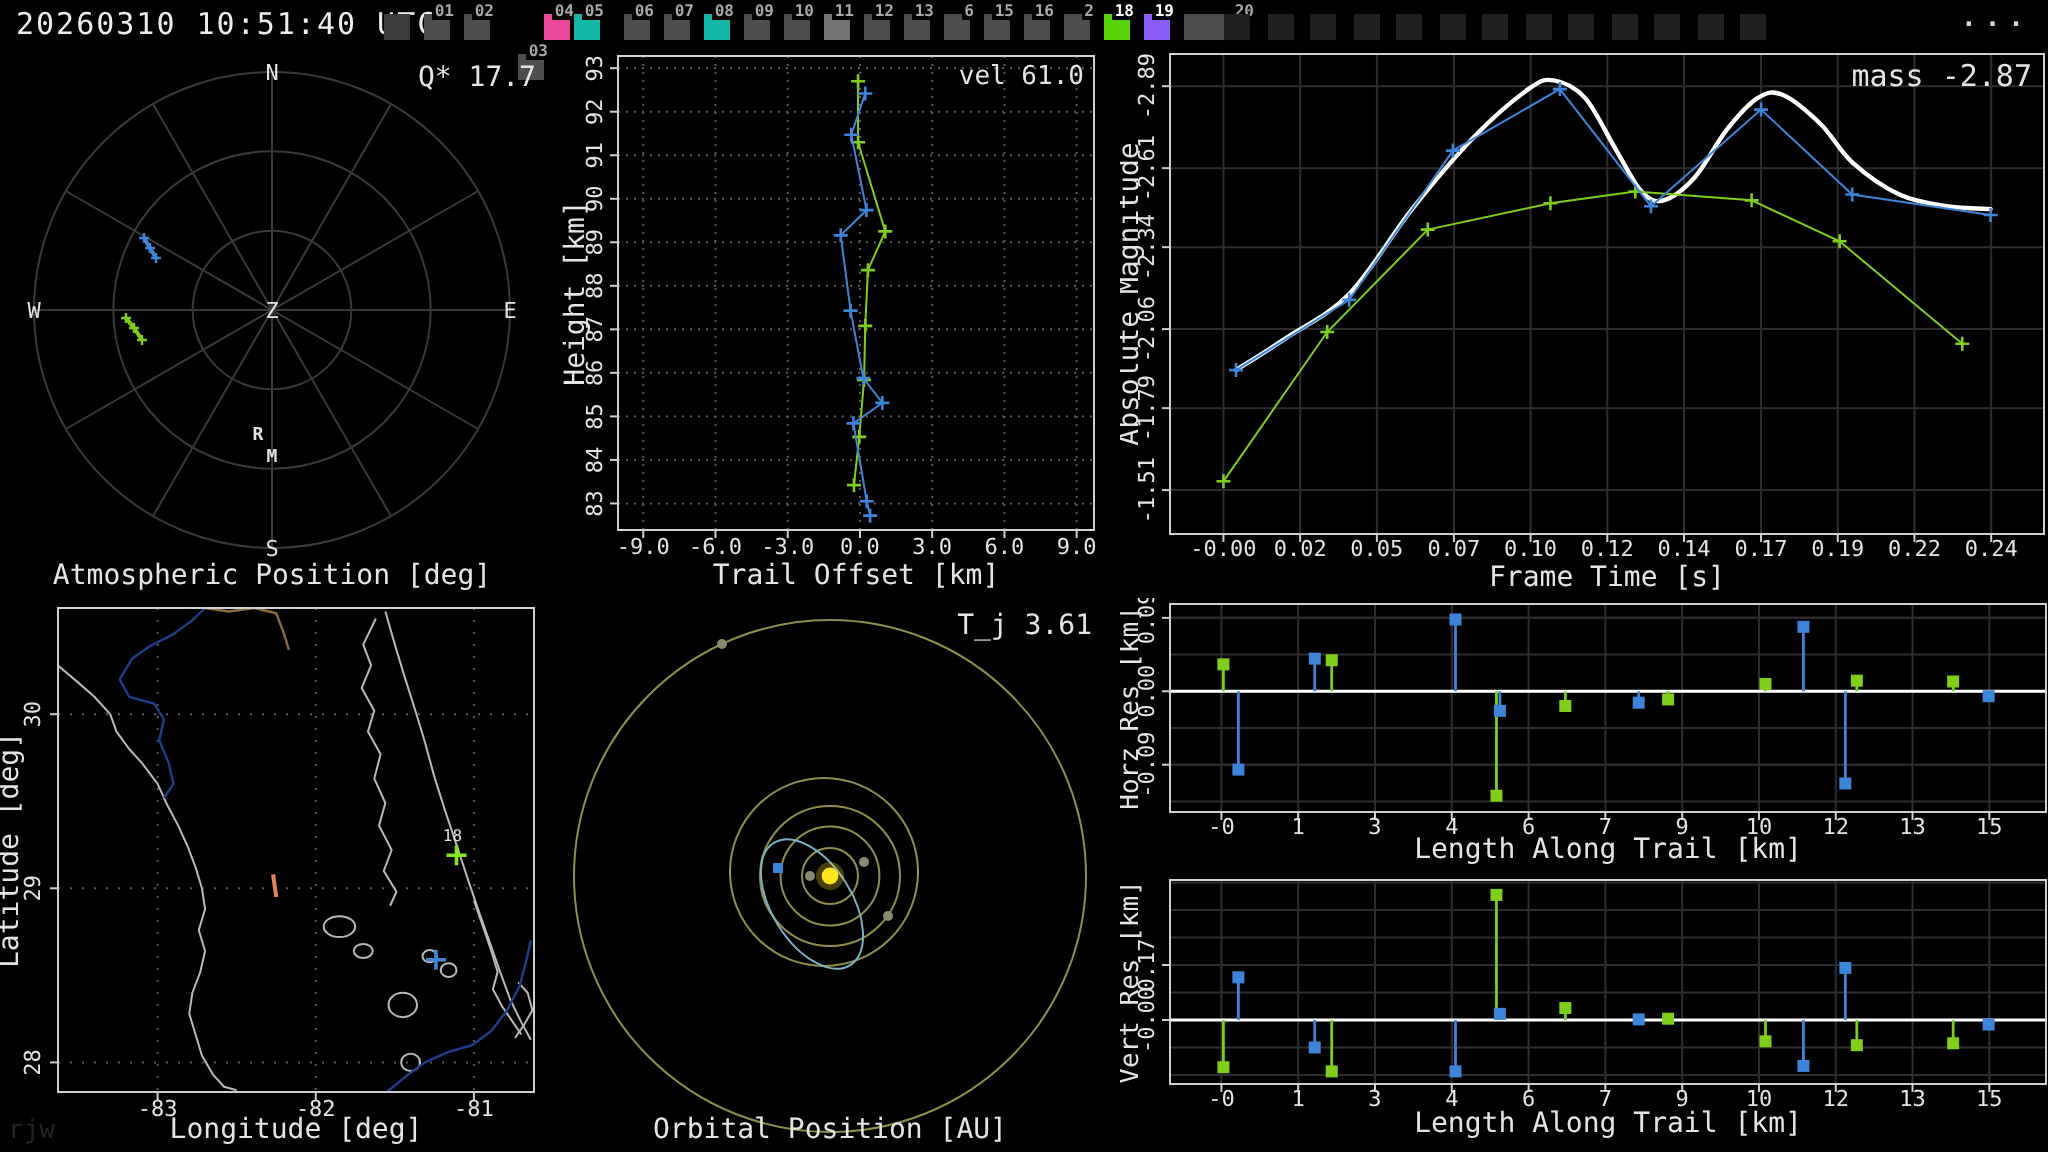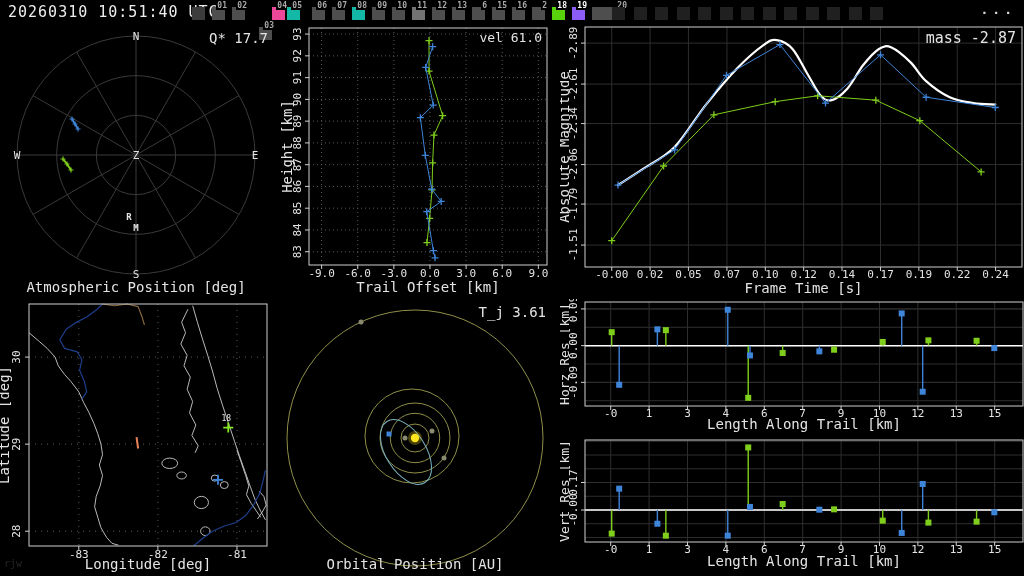--- a/index.html
+++ b/index.html
@@ -6,21 +6,21 @@
   #app{position:relative;width:1024px;height:576px;background:#000;overflow:hidden;
        font-family:"DejaVu Sans Mono",monospace;color:#e8e8e8;}
   #topbar{position:absolute;left:0;top:0;width:1024px;height:24px;background:#000;}
   #timestamp{position:absolute;left:8px;top:3px;font-size:15px;color:#ededed;letter-spacing:1px;white-space:pre;}
   .tab{position:absolute;top:7px;width:13px;height:13px;text-decoration:underline;}
   .tab-num{position:absolute;top:-6px;right:-3px;font:bold 8px "DejaVu Sans Mono",monospace;
            line-height:9px;background:#000;padding:0 1px;}
   #overflow{position:absolute;right:8px;top:2px;font-size:13px;font-weight:bold;color:#d8d8d8;letter-spacing:4px;}
   .panel{position:absolute;margin:0;padding:0;}
   svg text{font-family:"DejaVu Sans Mono",monospace;fill:#e4e4e4;}
-  #watermark{position:absolute;left:4px;top:558px;font-size:10px;color:#242424;}
+  #watermark{position:absolute;left:4px;top:558px;font-size:13px;color:#242424;}
 </style>
 </head>
 <body>
 
 <div id="app">
   <header id="topbar">
     <span id="timestamp">20260310 10:51:40 UTC</span>
     <div id="tabs">
         <div class="tab" style="left: 192px; background: rgb(60, 60, 60);"></div>
         <div class="tab" style="left: 212px; background: rgb(78, 78, 78);">

